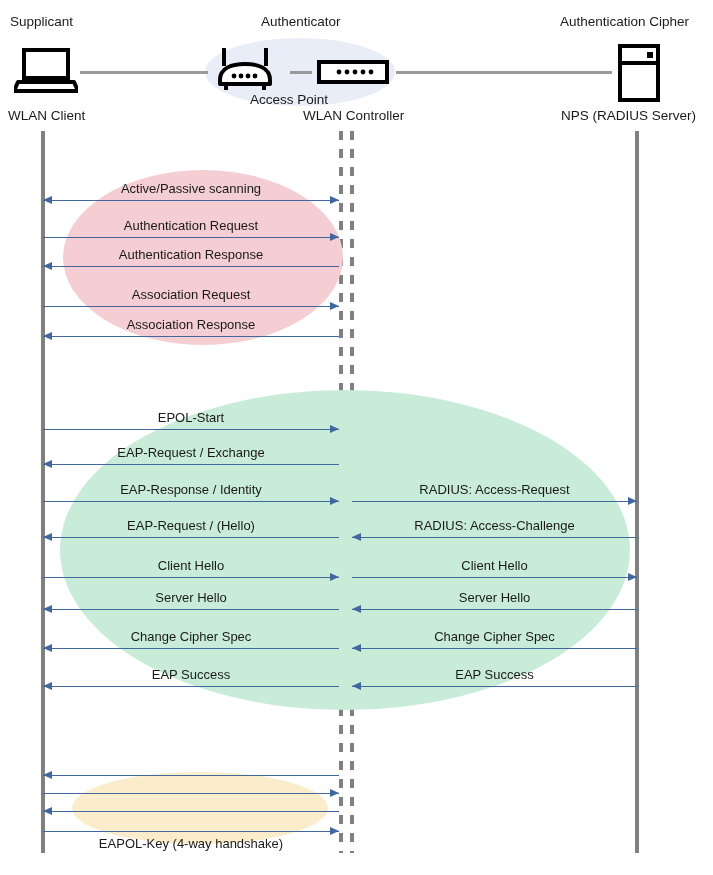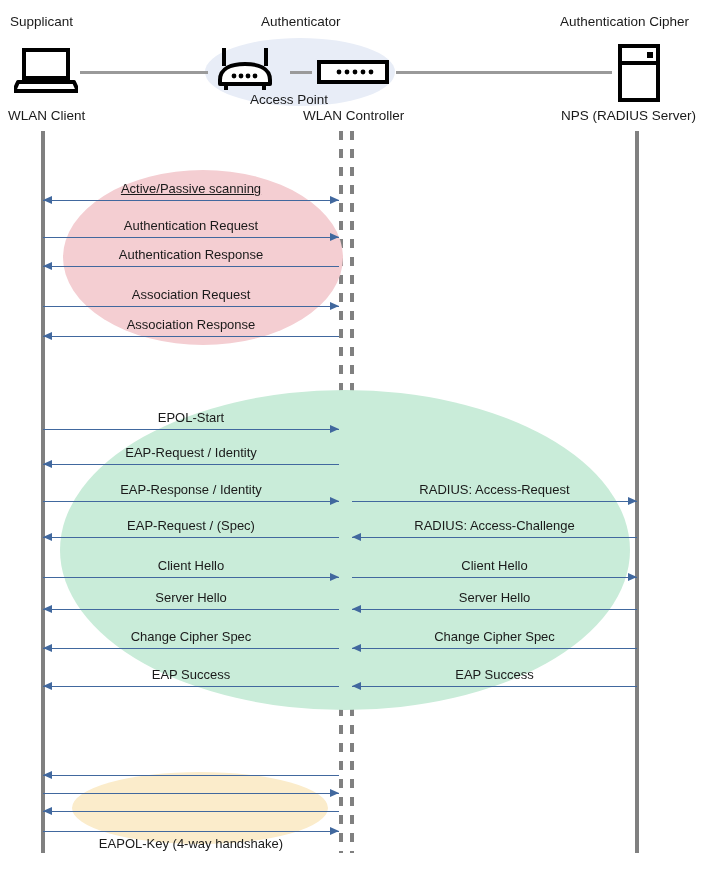--- a/index.html
+++ b/index.html
@@ -184,21 +184,21 @@
   <div class="ellipse ellipse-amber" style="left:72px; top:772px; width:256px; height:72px;"></div>
 
 
 
 
   <div id="arrows-left">
       <div style="position: absolute; left: 0px; top: 0px; width: 100%; height: 0px;">
         <div class="arrow-line" style="left: 43px; top: 200px; width: 296px;"></div>
         <div class="arrow-head left" style="top: 196px; left: 43px;"></div>
         <div class="arrow-head right" style="top: 196px; left: 330px;"></div>
-        <div class="msg-label" style="left: 191px; top: 181px; text-decoration: underline;">Active/Passive scanning</div>
+        <div class="msg-label" style="left: 191px; top: 181px;">Active/Passive scanning</div>
       </div>
       <div style="position: absolute; left: 0px; top: 0px; width: 100%; height: 0px;">
         <div class="arrow-line" style="left: 43px; top: 237px; width: 296px;"></div>
         <div class="arrow-head right" style="top: 233px; left: 330px;"></div>
         <div class="msg-label" style="left: 191px; top: 218px;">Authentication Request</div>
       </div>
       <div style="position: absolute; left: 0px; top: 0px; width: 100%; height: 0px;">
         <div class="arrow-line" style="left: 43px; top: 266px; width: 296px;"></div>
         <div class="arrow-head left" style="top: 262px; left: 43px;"></div>
         <div class="msg-label" style="left: 191px; top: 247px;">Authentication Response</div>
@@ -214,31 +214,31 @@
         <div class="msg-label" style="left: 191px; top: 317px;">Association Response</div>
       </div>
       <div style="position: absolute; left: 0px; top: 0px; width: 100%; height: 0px;">
         <div class="arrow-line" style="left: 43px; top: 429px; width: 296px;"></div>
         <div class="arrow-head right" style="top: 425px; left: 330px;"></div>
         <div class="msg-label" style="left: 191px; top: 410px;">EPOL-Start</div>
       </div>
       <div style="position: absolute; left: 0px; top: 0px; width: 100%; height: 0px;">
         <div class="arrow-line" style="left: 43px; top: 464px; width: 296px;"></div>
         <div class="arrow-head left" style="top: 460px; left: 43px;"></div>
-        <div class="msg-label" style="left: 191px; top: 445px;">EAP-Request / Identity</div>
+        <div class="msg-label" style="left: 191px; top: 445px;">EAP-Request / Exchange</div>
       </div>
       <div style="position: absolute; left: 0px; top: 0px; width: 100%; height: 0px;">
         <div class="arrow-line" style="left: 43px; top: 501px; width: 296px;"></div>
         <div class="arrow-head right" style="top: 497px; left: 330px;"></div>
         <div class="msg-label" style="left: 191px; top: 482px;">EAP-Response / Identity</div>
       </div>
       <div style="position: absolute; left: 0px; top: 0px; width: 100%; height: 0px;">
         <div class="arrow-line" style="left: 43px; top: 537px; width: 296px;"></div>
         <div class="arrow-head left" style="top: 533px; left: 43px;"></div>
-        <div class="msg-label" style="left: 191px; top: 518px;">EAP-Request / (Spec)</div>
+        <div class="msg-label" style="left: 191px; top: 518px;">EAP-Request / (Hello)</div>
       </div>
       <div style="position: absolute; left: 0px; top: 0px; width: 100%; height: 0px;">
         <div class="arrow-line" style="left: 43px; top: 577px; width: 296px;"></div>
         <div class="arrow-head right" style="top: 573px; left: 330px;"></div>
         <div class="msg-label" style="left: 191px; top: 558px;">Client Hello</div>
       </div>
       <div style="position: absolute; left: 0px; top: 0px; width: 100%; height: 0px;">
         <div class="arrow-line" style="left: 43px; top: 609px; width: 296px;"></div>
         <div class="arrow-head left" style="top: 605px; left: 43px;"></div>
         <div class="msg-label" style="left: 191px; top: 590px;">Server Hello</div>

